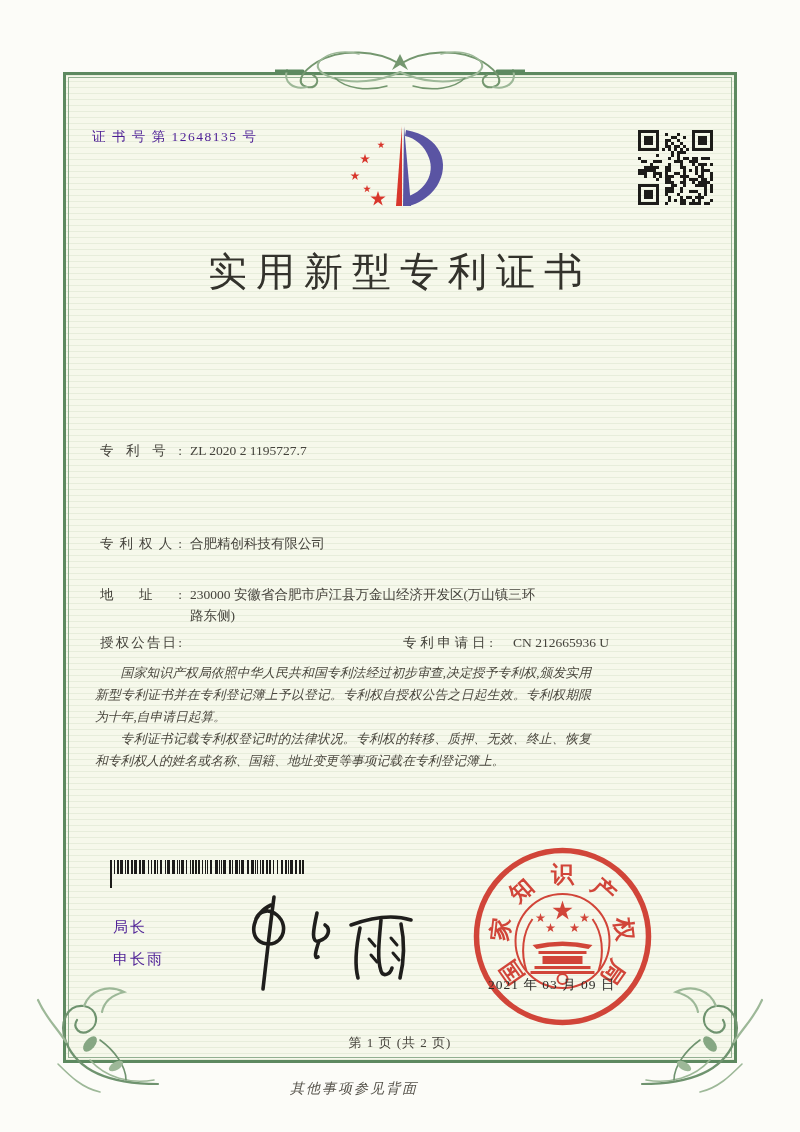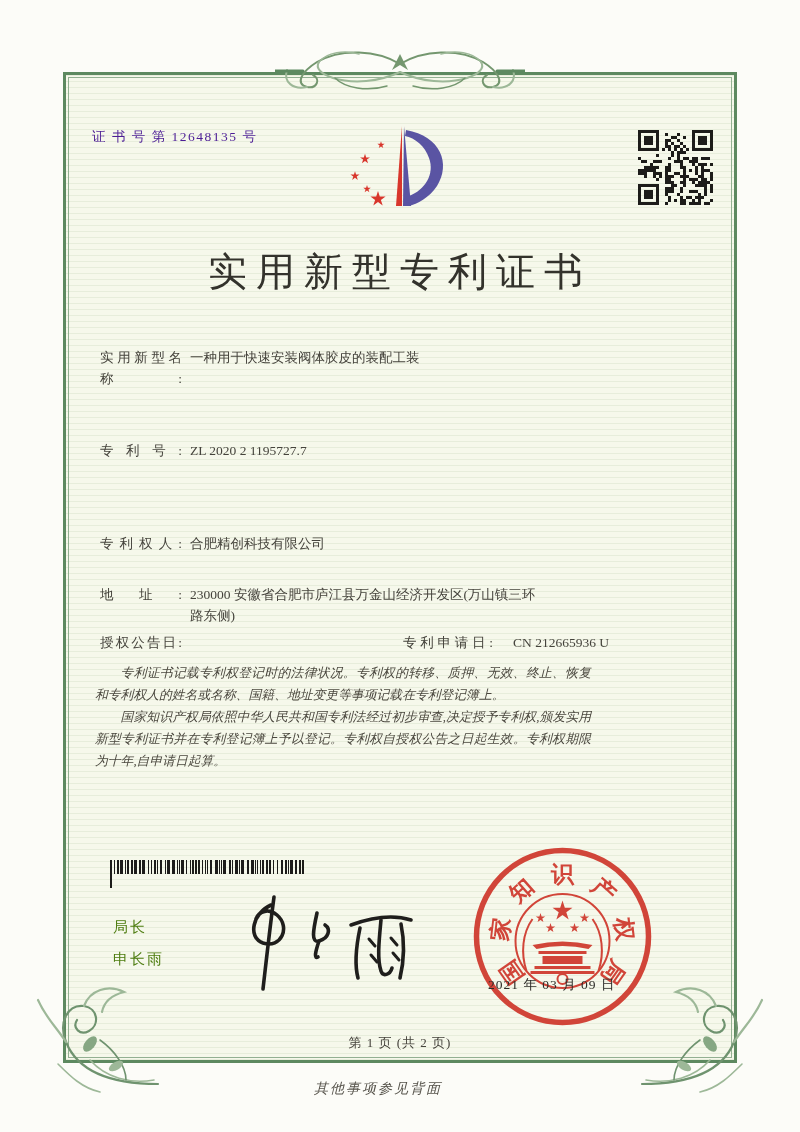--- a/index.html
+++ b/index.html
@@ -18,25 +18,25 @@
   .fvalue{position:absolute;left:90px;top:0;width:460px;}
   .fvalue.wrap{width:348px;}
   .g2label{position:absolute;left:303px;top:0;width:90px;text-align:justify;text-align-last:justify;}
   .g2value{position:absolute;left:413px;top:0;}
   .paras{left:95px;top:662px;width:496px;font-size:12.8px;line-height:22px;font-style:italic;
          text-align:justify;color:#4a473e;}
   .paras p{margin:0;text-indent:2em;}
   .barcode{left:110px;top:860px;width:198px;height:14px;font-size:0;}
   .barcode i{display:inline-block;height:14px;background:#1d1c1a;}
   .barcode b{display:inline-block;height:14px;}
-  .signer{font-family:"Liberation Sans",sans-serif;font-size:15px;letter-spacing:2px;color:#4d7c0f;}
+  .signer{font-family:"Liberation Sans",sans-serif;font-size:15px;letter-spacing:2px;color:#4c1d95;}
   .seal-date{left:488px;top:976px;font-size:13.5px;letter-spacing:1px;color:#2c2b27;z-index:6;}
   .pageinfo{left:63px;top:1034px;width:674px;text-align:center;font-size:13px;letter-spacing:1px;color:#45433c;}
   .backnote{left:0;top:1080px;width:708px;text-align:center;font-size:14px;font-style:italic;
-            letter-spacing:2px;color:#55524a;padding-left:24px;}
+            letter-spacing:2px;color:#55524a;}
   svg{display:block;}
   .seal-svg{z-index:5;opacity:.93;}
 </style>
 </head>
 <body>
 
 <div class="page">
 
   <svg width="0" height="0" aria-hidden="true">
     <defs>
@@ -377,46 +377,42 @@
       <rect x="51" y="72" width="3" height="3" fill="#1d1c1a"></rect>
       <rect x="54" y="72" width="3" height="3" fill="#1d1c1a"></rect>
       <rect x="57" y="72" width="3" height="3" fill="#1d1c1a"></rect>
       <rect x="60" y="72" width="3" height="3" fill="#1d1c1a"></rect>
       <rect x="66" y="72" width="3" height="3" fill="#1d1c1a"></rect>
       <rect x="69" y="72" width="3" height="3" fill="#1d1c1a"></rect>
     </svg>
 
   <div class="abs title">实用新型专利证书</div>
 
-  <div class="field" style="top:347px;">
-    <span class="flabel">实用新型名称:</span>
-    <span class="fvalue">一种用于快速安装阀体胶皮的装配工装</span>
-  </div>
   <div class="field" style="top:440px;">
     <span class="flabel">专利号:</span>
     <span class="fvalue">ZL 2020 2 1195727.7</span>
   </div>
   <div class="field" style="top:533px;">
     <span class="flabel">专利权人:</span>
     <span class="fvalue">合肥精创科技有限公司</span>
   </div>
   <div class="field" style="top:584px;">
     <span class="flabel">地址:</span>
     <span class="fvalue wrap">230000 安徽省合肥市庐江县万金山经济开发区(万山镇三环路东侧)</span>
   </div>
 
   <div class="field" style="top:632px;">
     <span class="flabel">授权公告日:</span>
     <span class="g2label">专利申请日:</span>
     <span class="g2value">CN 212665936 U</span>
   </div>
 
   <div class="abs paras">
+    <p>国家知识产权局依照中华人民共和国专利法经过初步审查,决定授予专利权,颁发实用新型专利证书并在专利登记簿上予以登记。专利权自授权公告之日起生效。专利权期限为十年,自申请日起算。</p>
     <p>专利证书记载专利权登记时的法律状况。专利权的转移、质押、无效、终止、恢复和专利权人的姓名或名称、国籍、地址变更等事项记载在专利登记簿上。</p>
-    <p>国家知识产权局依照中华人民共和国专利法经过初步审查,决定授予专利权,颁发实用新型专利证书并在专利登记簿上予以登记。专利权自授权公告之日起生效。专利权期限为十年,自申请日起算。</p>
   </div>
 
   <div class="abs barcode" id="barcode"><i style="width:2px"></i><b style="width:2px"></b><i style="width:1px"></i><b style="width:2px"></b><i style="width:2px"></i><b style="width:1px"></b><i style="width:3px"></i><b style="width:2px"></b><i style="width:1px"></i><b style="width:1px"></b><i style="width:2px"></i><b style="width:2px"></b><i style="width:2px"></i><b style="width:1px"></b><i style="width:3px"></i><b style="width:2px"></b><i style="width:2px"></i><b style="width:1px"></b><i style="width:3px"></i><b style="width:3px"></b><i style="width:1px"></i><b style="width:2px"></b><i style="width:1px"></i><b style="width:2px"></b><i style="width:2px"></i><b style="width:1px"></b><i style="width:1px"></i><b style="width:2px"></b><i style="width:2px"></i><b style="width:3px"></b><i style="width:1px"></i><b style="width:1px"></b><i style="width:3px"></i><b style="width:2px"></b><i style="width:3px"></i><b style="width:2px"></b><i style="width:1px"></i><b style="width:1px"></b><i style="width:1px"></i><b style="width:1px"></b><i style="width:3px"></i><b style="width:2px"></b><i style="width:1px"></i><b style="width:3px"></b><i style="width:1px"></i><b style="width:1px"></b><i style="width:2px"></i><b style="width:1px"></b><i style="width:2px"></i><b style="width:1px"></b><i style="width:2px"></i><b style="width:2px"></b><i style="width:1px"></i><b style="width:2px"></b><i style="width:1px"></i><b style="width:1px"></b><i style="width:1px"></i><b style="width:2px"></b><i style="width:2px"></i><b style="width:3px"></b><i style="width:3px"></i><b style="width:1px"></b><i style="width:1px"></i><b style="width:1px"></b><i style="width:1px"></i><b style="width:1px"></b><i style="width:3px"></i><b style="width:3px"></b><i style="width:2px"></i><b style="width:1px"></b><i style="width:1px"></i><b style="width:2px"></b><i style="width:3px"></i><b style="width:1px"></b><i style="width:1px"></i><b style="width:1px"></b><i style="width:3px"></i><b style="width:3px"></b><i style="width:2px"></i><b style="width:2px"></b><i style="width:3px"></i><b style="width:1px"></b><i style="width:1px"></i><b style="width:1px"></b><i style="width:1px"></i><b style="width:2px"></b><i style="width:1px"></i><b style="width:1px"></b><i style="width:2px"></i><b style="width:2px"></b><i style="width:2px"></i><b style="width:1px"></b><i style="width:2px"></i><b style="width:2px"></b><i style="width:1px"></i><b style="width:3px"></b><i style="width:1px"></i><b style="width:3px"></b><i style="width:2px"></i><b style="width:2px"></b><i style="width:2px"></i><b style="width:1px"></b><i style="width:1px"></i><b style="width:1px"></b><i style="width:3px"></i><b style="width:2px"></b><i style="width:2px"></i><b style="width:2px"></b><i style="width:2px"></i><b style="width:1px"></b><i style="width:2px"></i><b style="width:3px"></b><i style="width:2px"></i></div>
 
   <div class="abs signer" style="left:113px;top:918px;">局长</div>
   <div class="abs signer" style="left:113px;top:950px;font-family:Liberation Mono, monospace;">申长雨</div>
 
   <svg class="abs" style="left:235px;top:893px;" width="180" height="100" viewBox="0 0 180 100">
     <g fill="none" stroke="#1f1e1c" stroke-width="3.6" stroke-linecap="round">
       <path d="M36,12 C18,20 12,44 28,50 C46,56 56,34 42,22 C34,15 24,18 21,26"></path>

